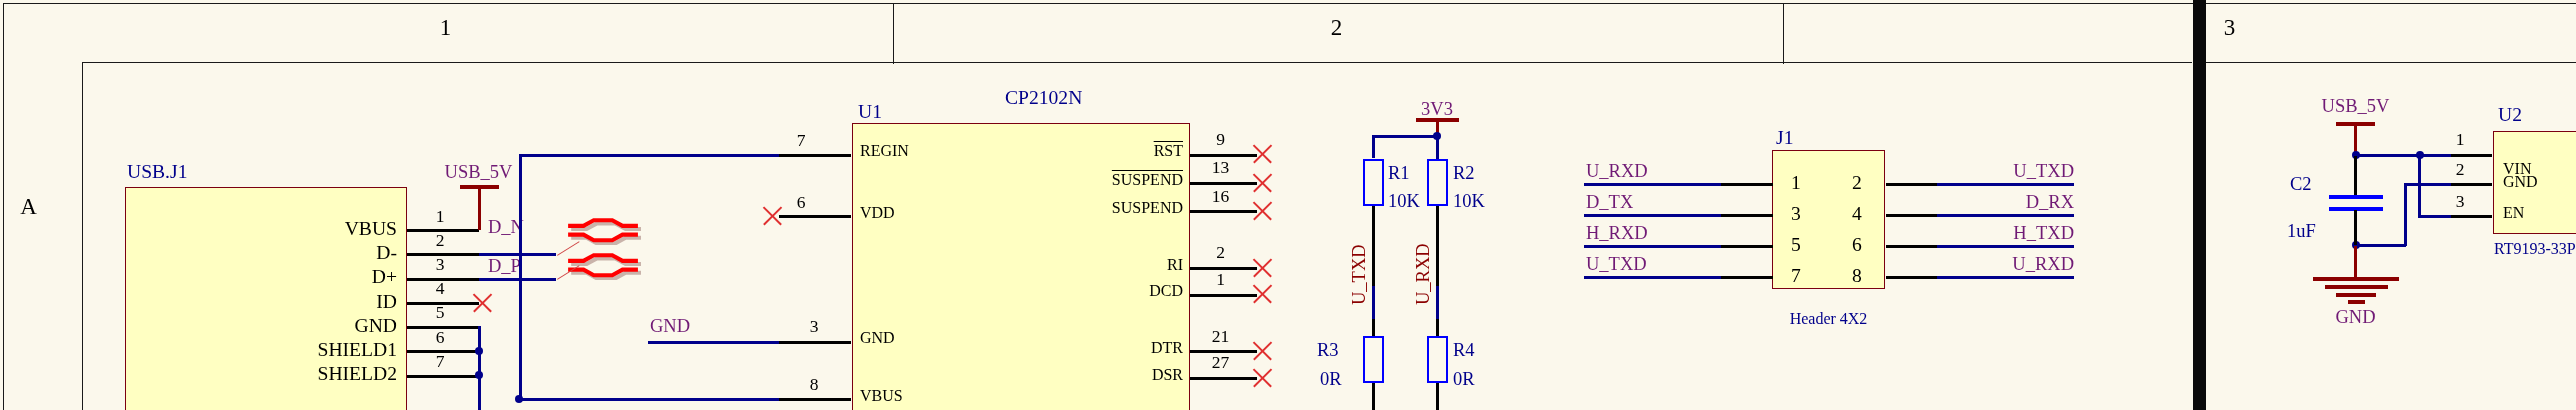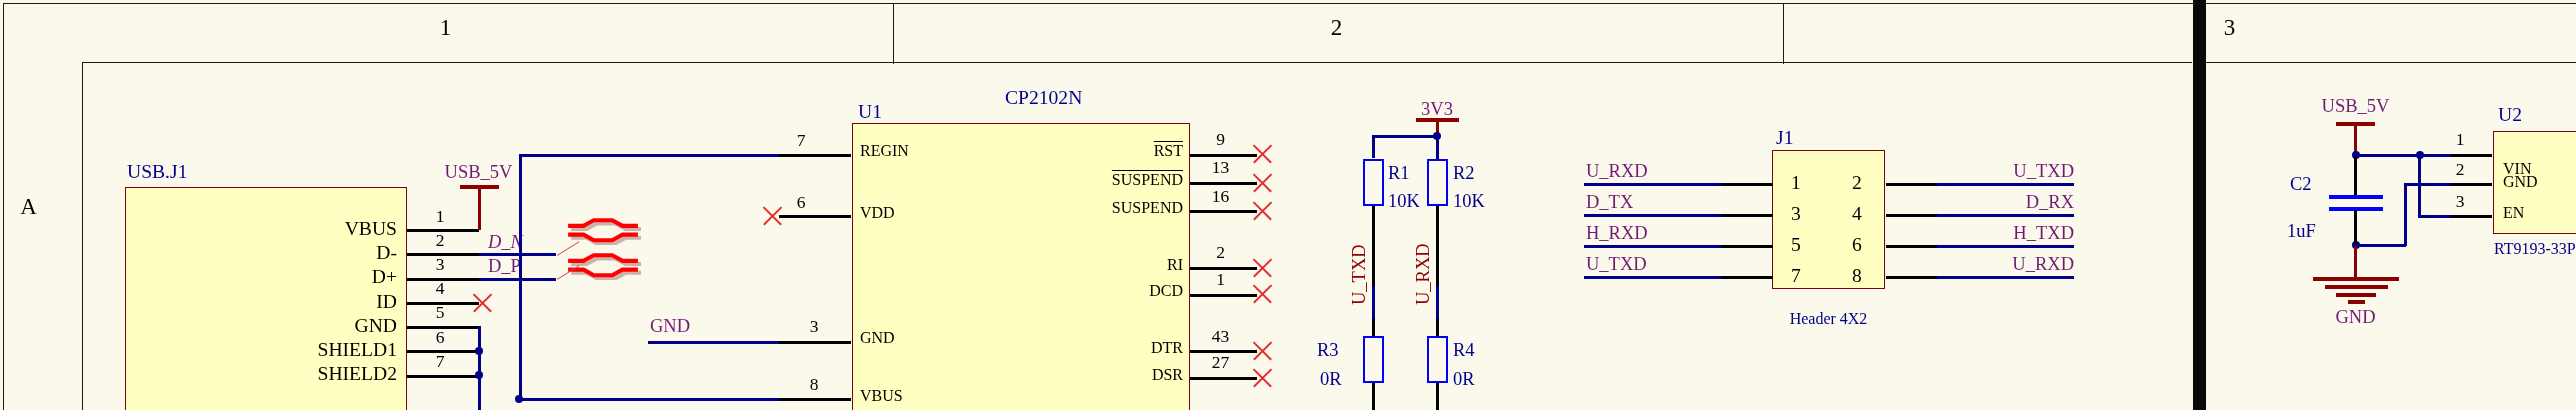--- a/index.html
+++ b/index.html
@@ -69,21 +69,21 @@
   <div class="t blk fz34 ctr" style="left:422px;top:280px;width:36px;">4</div>
   <div class="t blk fz34 ctr" style="left:422px;top:304px;width:36px;">5</div>
   <div class="t blk fz34 ctr" style="left:422px;top:329px;width:36px;">6</div>
   <div class="t blk fz34 ctr" style="left:422px;top:353px;width:36px;">7</div>
 
   <div class="t dred fz36 ctr" style="left:422px;top:163px;width:113px;">USB_5V</div>
   <div class="pbar" style="left:460px;top:185px;width:39px;height:3.6px;"></div>
   <div class="rv" style="left:478px;top:188px;height:42px;"></div>
 
   <div class="wh" style="left:479px;top:253px;width:77px;"></div>
-  <div class="t dred fz36" style="left:488px;top:233px;font-style:italic;">D_N</div>
+  <div class="t dred fz36" style="left:488px;top:218px;">D_N</div>
   <div class="wh" style="left:479px;top:278px;width:77px;"></div>
   <div class="t dred fz36" style="left:488px;top:257px;">D_P</div>
   <svg class="dp" style="left:564px;top:215px;" viewBox="0 0 150 58">
     <g fill="none" stroke-width="8">
       <path d="M8,21 h30 l20,-11 h36 l20,11 h30" stroke="#C9B3AA" transform="translate(6,6)"></path>
       <path d="M8,38 h30 l20,11 h36 l20,-11 h30" stroke="#C9B3AA" transform="translate(6,6)"></path>
       <path d="M8,21 h30 l20,-11 h36 l20,11 h30" stroke="#FF0000"></path>
       <path d="M8,38 h30 l20,11 h36 l20,-11 h30" stroke="#FF0000"></path>
     </g>
   </svg>
@@ -143,21 +143,21 @@
   <div class="nc" style="left:1251px;top:200px;"></div>
   <div class="ph" style="left:1190px;top:267px;width:67px;"></div>
   <div class="t blk fz34 ctr" style="left:1200px;top:244px;width:41px;">2</div>
   <div class="t blk fz40 rgt" style="left:1028px;top:257px;width:155px;">RI</div>
   <div class="nc" style="left:1251px;top:257px;"></div>
   <div class="ph" style="left:1190px;top:294px;width:67px;"></div>
   <div class="t blk fz34 ctr" style="left:1200px;top:271px;width:41px;">1</div>
   <div class="t blk fz40 rgt" style="left:1028px;top:283px;width:155px;">DCD</div>
   <div class="nc" style="left:1251px;top:283px;"></div>
   <div class="ph" style="left:1190px;top:350px;width:67px;"></div>
-  <div class="t blk fz34 ctr" style="left:1200px;top:328px;width:41px;">43</div>
+  <div class="t blk fz34 ctr" style="left:1200px;top:328px;width:41px;">21</div>
   <div class="t blk fz40 rgt" style="left:1028px;top:340px;width:155px;">DTR</div>
   <div class="nc" style="left:1251px;top:340px;"></div>
   <div class="ph" style="left:1190px;top:377px;width:67px;"></div>
   <div class="t blk fz34 ctr" style="left:1200px;top:354px;width:41px;">27</div>
   <div class="t blk fz40 rgt" style="left:1028px;top:367px;width:155px;">DSR</div>
   <div class="nc" style="left:1251px;top:367px;"></div>
 
   <div class="t dred fz36 ctr" style="left:1414px;top:100px;width:46px;">3V3</div>
   <div class="pbar" style="left:1416px;top:118px;width:43px;height:3.6px;"></div>
   <div class="rv" style="left:1436px;top:121px;height:15.5px;"></div>

